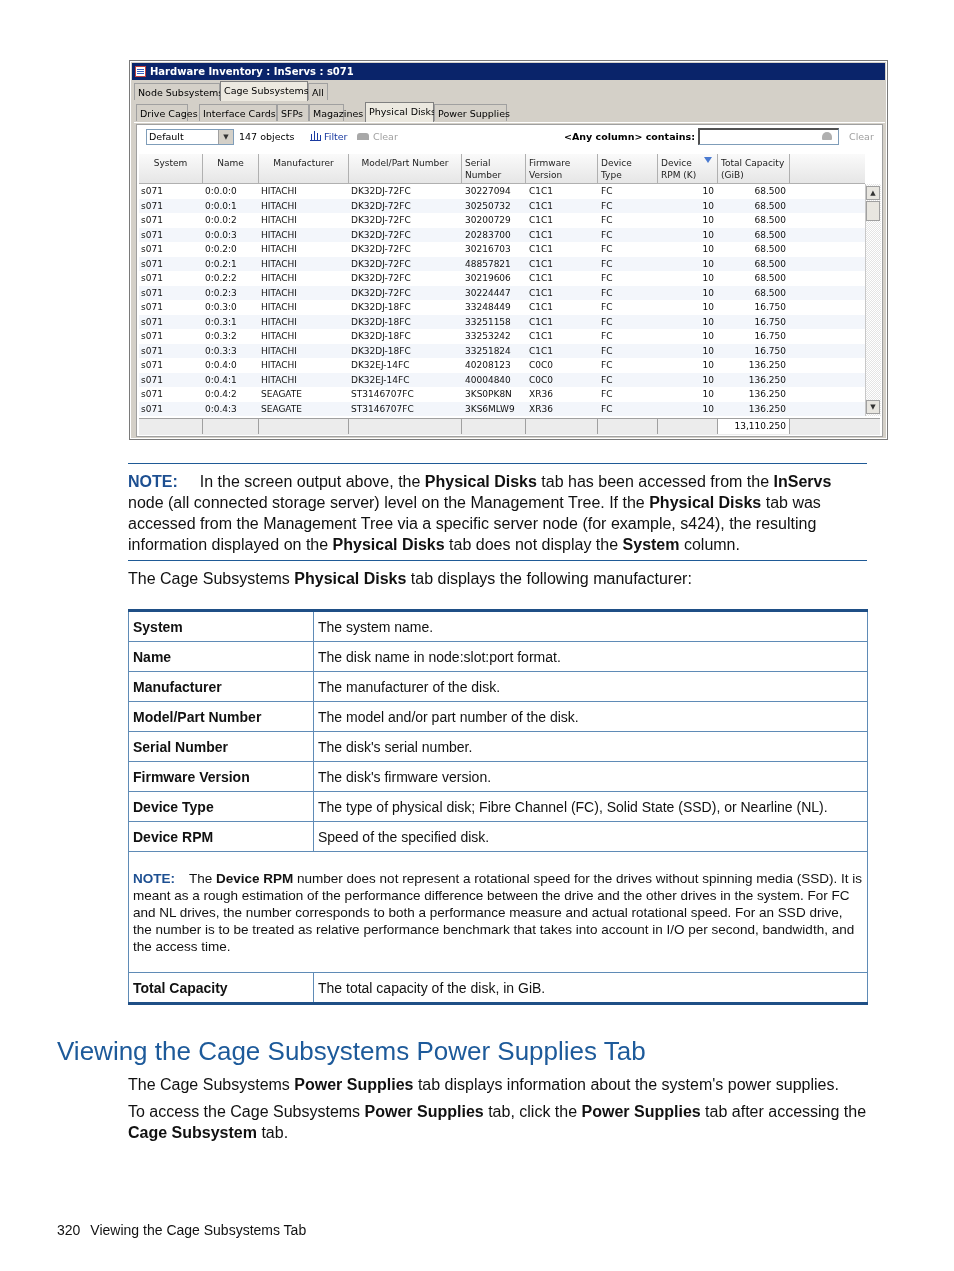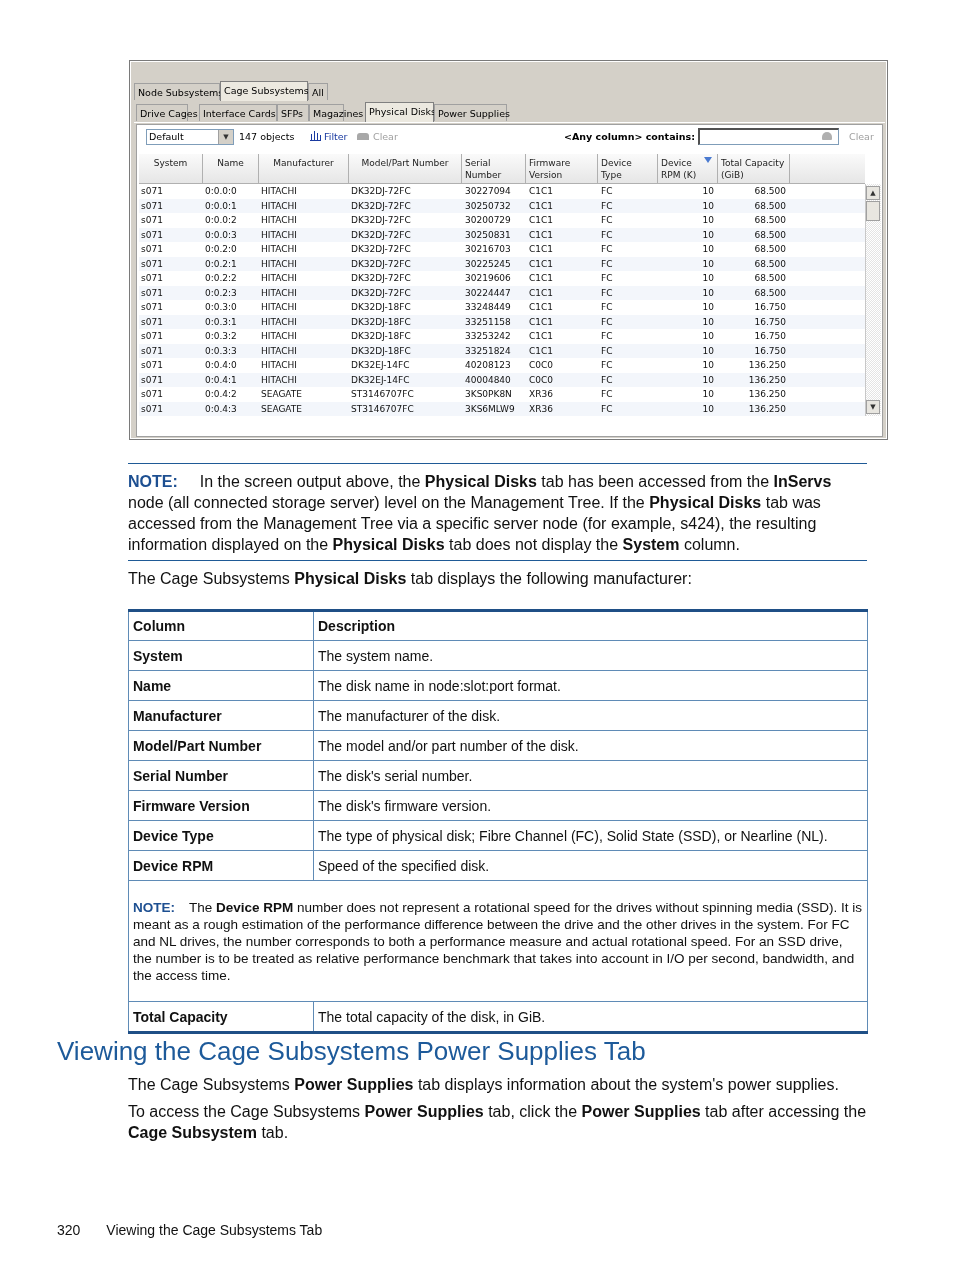--- a/index.html
+++ b/index.html
@@ -63,26 +63,34 @@
   .desc-table td { border:1px solid #5f8bb6; height:29px; padding:0 4px; vertical-align:middle; }
   .desc-table td.c1 { width:176px; font-weight:bold; }
   .desc-table tr.hdr td { font-weight:bold; height:28px; }
   .desc-table td.notecell { height:108px; font-size:13.5px; line-height:17px; padding:6px 4px; }
   .notecell .nl { color:#1d4f91; font-weight:bold; margin-right:14px; }
 
   .h2 { position:absolute; left:57px; top:1036px; font-family:"Liberation Sans", sans-serif; font-size:26px; color:#1d5a9a; font-weight:normal; }
   .p1 { position:absolute; left:128px; top:1074px; width:760px; }
   .p2 { position:absolute; left:128px; top:1101px; width:740px; }
   .footer { position:absolute; left:57px; top:1222px; font-family:"Liberation Sans", sans-serif; font-size:14px; color:#111; }
-  .footer .pg { margin-right:26px; }
+  .footer .pg { margin-right:10px; }
 </style>
 </head>
 <body>
 
 <div class="win">
+  <div class="win-title">
+    <span class="ticon">
+        <i style="top:2px"></i>
+        <i style="top:4px"></i>
+        <i style="top:6px"></i>
+      </span>
+    <span>Hardware Inventory : InServs : s071</span>
+  </div>
 
   <div class="tabrow r1">
     <div class="tab" style="left:0;width:86px">Node Subsystems</div>
     <div class="tab active" style="left:86px;width:88px">Cage Subsystems</div>
     <div class="tab" style="left:174px;width:20px">All</div>
   </div>
 
   <div class="tabrow r2">
     <div class="tab" style="left:2px;width:52px">Drive Cages</div>
     <div class="tab" style="left:65px;width:78px">Interface Cards</div>
@@ -163,21 +171,21 @@
             <div class="cell" style="left: 390px; width: 68px;">C1C1</div>
             <div class="cell" style="left: 462px; width: 56px;">FC</div>
             <div class="cell num" style="left: 519px; width: 56px;">10</div>
             <div class="cell num" style="left: 579px; width: 68px;">68.500</div>
           </div>
           <div class="row">
             <div class="cell" style="left: 2px; width: 60px;">s071</div>
             <div class="cell" style="left: 66px; width: 54px;">0:0.0:3</div>
             <div class="cell" style="left: 122px; width: 88px;">HITACHI</div>
             <div class="cell" style="left: 212px; width: 110px;">DK32DJ-72FC</div>
-            <div class="cell" style="left: 326px; width: 60px;">30250831</div>
+            <div class="cell" style="left: 326px; width: 60px;">20283700</div>
             <div class="cell" style="left: 390px; width: 68px;">C1C1</div>
             <div class="cell" style="left: 462px; width: 56px;">FC</div>
             <div class="cell num" style="left: 519px; width: 56px;">10</div>
             <div class="cell num" style="left: 579px; width: 68px;">68.500</div>
           </div>
           <div class="row">
             <div class="cell" style="left: 2px; width: 60px;">s071</div>
             <div class="cell" style="left: 66px; width: 54px;">0:0.2:0</div>
             <div class="cell" style="left: 122px; width: 88px;">HITACHI</div>
             <div class="cell" style="left: 212px; width: 110px;">DK32DJ-72FC</div>
@@ -185,21 +193,21 @@
             <div class="cell" style="left: 390px; width: 68px;">C1C1</div>
             <div class="cell" style="left: 462px; width: 56px;">FC</div>
             <div class="cell num" style="left: 519px; width: 56px;">10</div>
             <div class="cell num" style="left: 579px; width: 68px;">68.500</div>
           </div>
           <div class="row">
             <div class="cell" style="left: 2px; width: 60px;">s071</div>
             <div class="cell" style="left: 66px; width: 54px;">0:0.2:1</div>
             <div class="cell" style="left: 122px; width: 88px;">HITACHI</div>
             <div class="cell" style="left: 212px; width: 110px;">DK32DJ-72FC</div>
-            <div class="cell" style="left: 326px; width: 60px;">30225245</div>
+            <div class="cell" style="left: 326px; width: 60px;">48857821</div>
             <div class="cell" style="left: 390px; width: 68px;">C1C1</div>
             <div class="cell" style="left: 462px; width: 56px;">FC</div>
             <div class="cell num" style="left: 519px; width: 56px;">10</div>
             <div class="cell num" style="left: 579px; width: 68px;">68.500</div>
           </div>
           <div class="row">
             <div class="cell" style="left: 2px; width: 60px;">s071</div>
             <div class="cell" style="left: 66px; width: 54px;">0:0.2:2</div>
             <div class="cell" style="left: 122px; width: 88px;">HITACHI</div>
             <div class="cell" style="left: 212px; width: 110px;">DK32DJ-72FC</div>
@@ -309,40 +317,47 @@
             <div class="cell num" style="left: 579px; width: 68px;">136.250</div>
           </div>
         </div>
 
       <div class="vscroll">
         <div class="sbtn up">▲</div>
         <div class="sthumb"></div>
         <div class="sbtn down">▼</div>
       </div>
 
+      <div class="gfoot">
+        <div class="fcell" style="left:0;width:64px"></div>
+        <div class="fcell" style="left:64px;width:56px"></div>
+        <div class="fcell" style="left:120px;width:90px"></div>
+        <div class="fcell" style="left:210px;width:113px"></div>
+        <div class="fcell" style="left:323px;width:64px"></div>
+        <div class="fcell" style="left:387px;width:72px"></div>
+        <div class="fcell" style="left:459px;width:60px"></div>
+        <div class="fcell" style="left:519px;width:60px"></div>
+        <div class="fcell total" style="left:579px;width:72px">13,110.250</div>
+      </div>
     </div>
   </div>
 </div>
 
 <div class="rule" style="top:463px"></div>
 <div class="doc note1">
   <span class="note-label">NOTE:</span><span>In the screen output above, the </span><b>Physical Disks</b><span> tab has been accessed from the </span><b>InServs</b><span> node (all connected storage server) level on the Management Tree. If the </span><b>Physical Disks</b><span> tab was accessed from the Management Tree via a specific server node (for example, s424), the resulting information displayed on the </span><b>Physical Disks</b><span> tab does not display the </span><b>System</b><span> column.</span>
 </div>
 <div class="rule" style="top:560px"></div>
 
 <div class="doc intro">
   <span>The Cage Subsystems </span><b>Physical Disks</b><span> tab displays the following manufacturer:</span>
 </div>
 
 <table class="desc-table">
   <tbody id="desc-body">
-    <tr class="hdr">
-      <td class="c1">Column</td>
-      <td>Description</td>
-    </tr>
   <tr>
         <td class="c1">System</td>
         <td>The system name.</td>
       </tr>
       <tr>
         <td class="c1">Name</td>
         <td>The disk name in node:slot:port format.</td>
       </tr>
       <tr>
         <td class="c1">Manufacturer</td>

